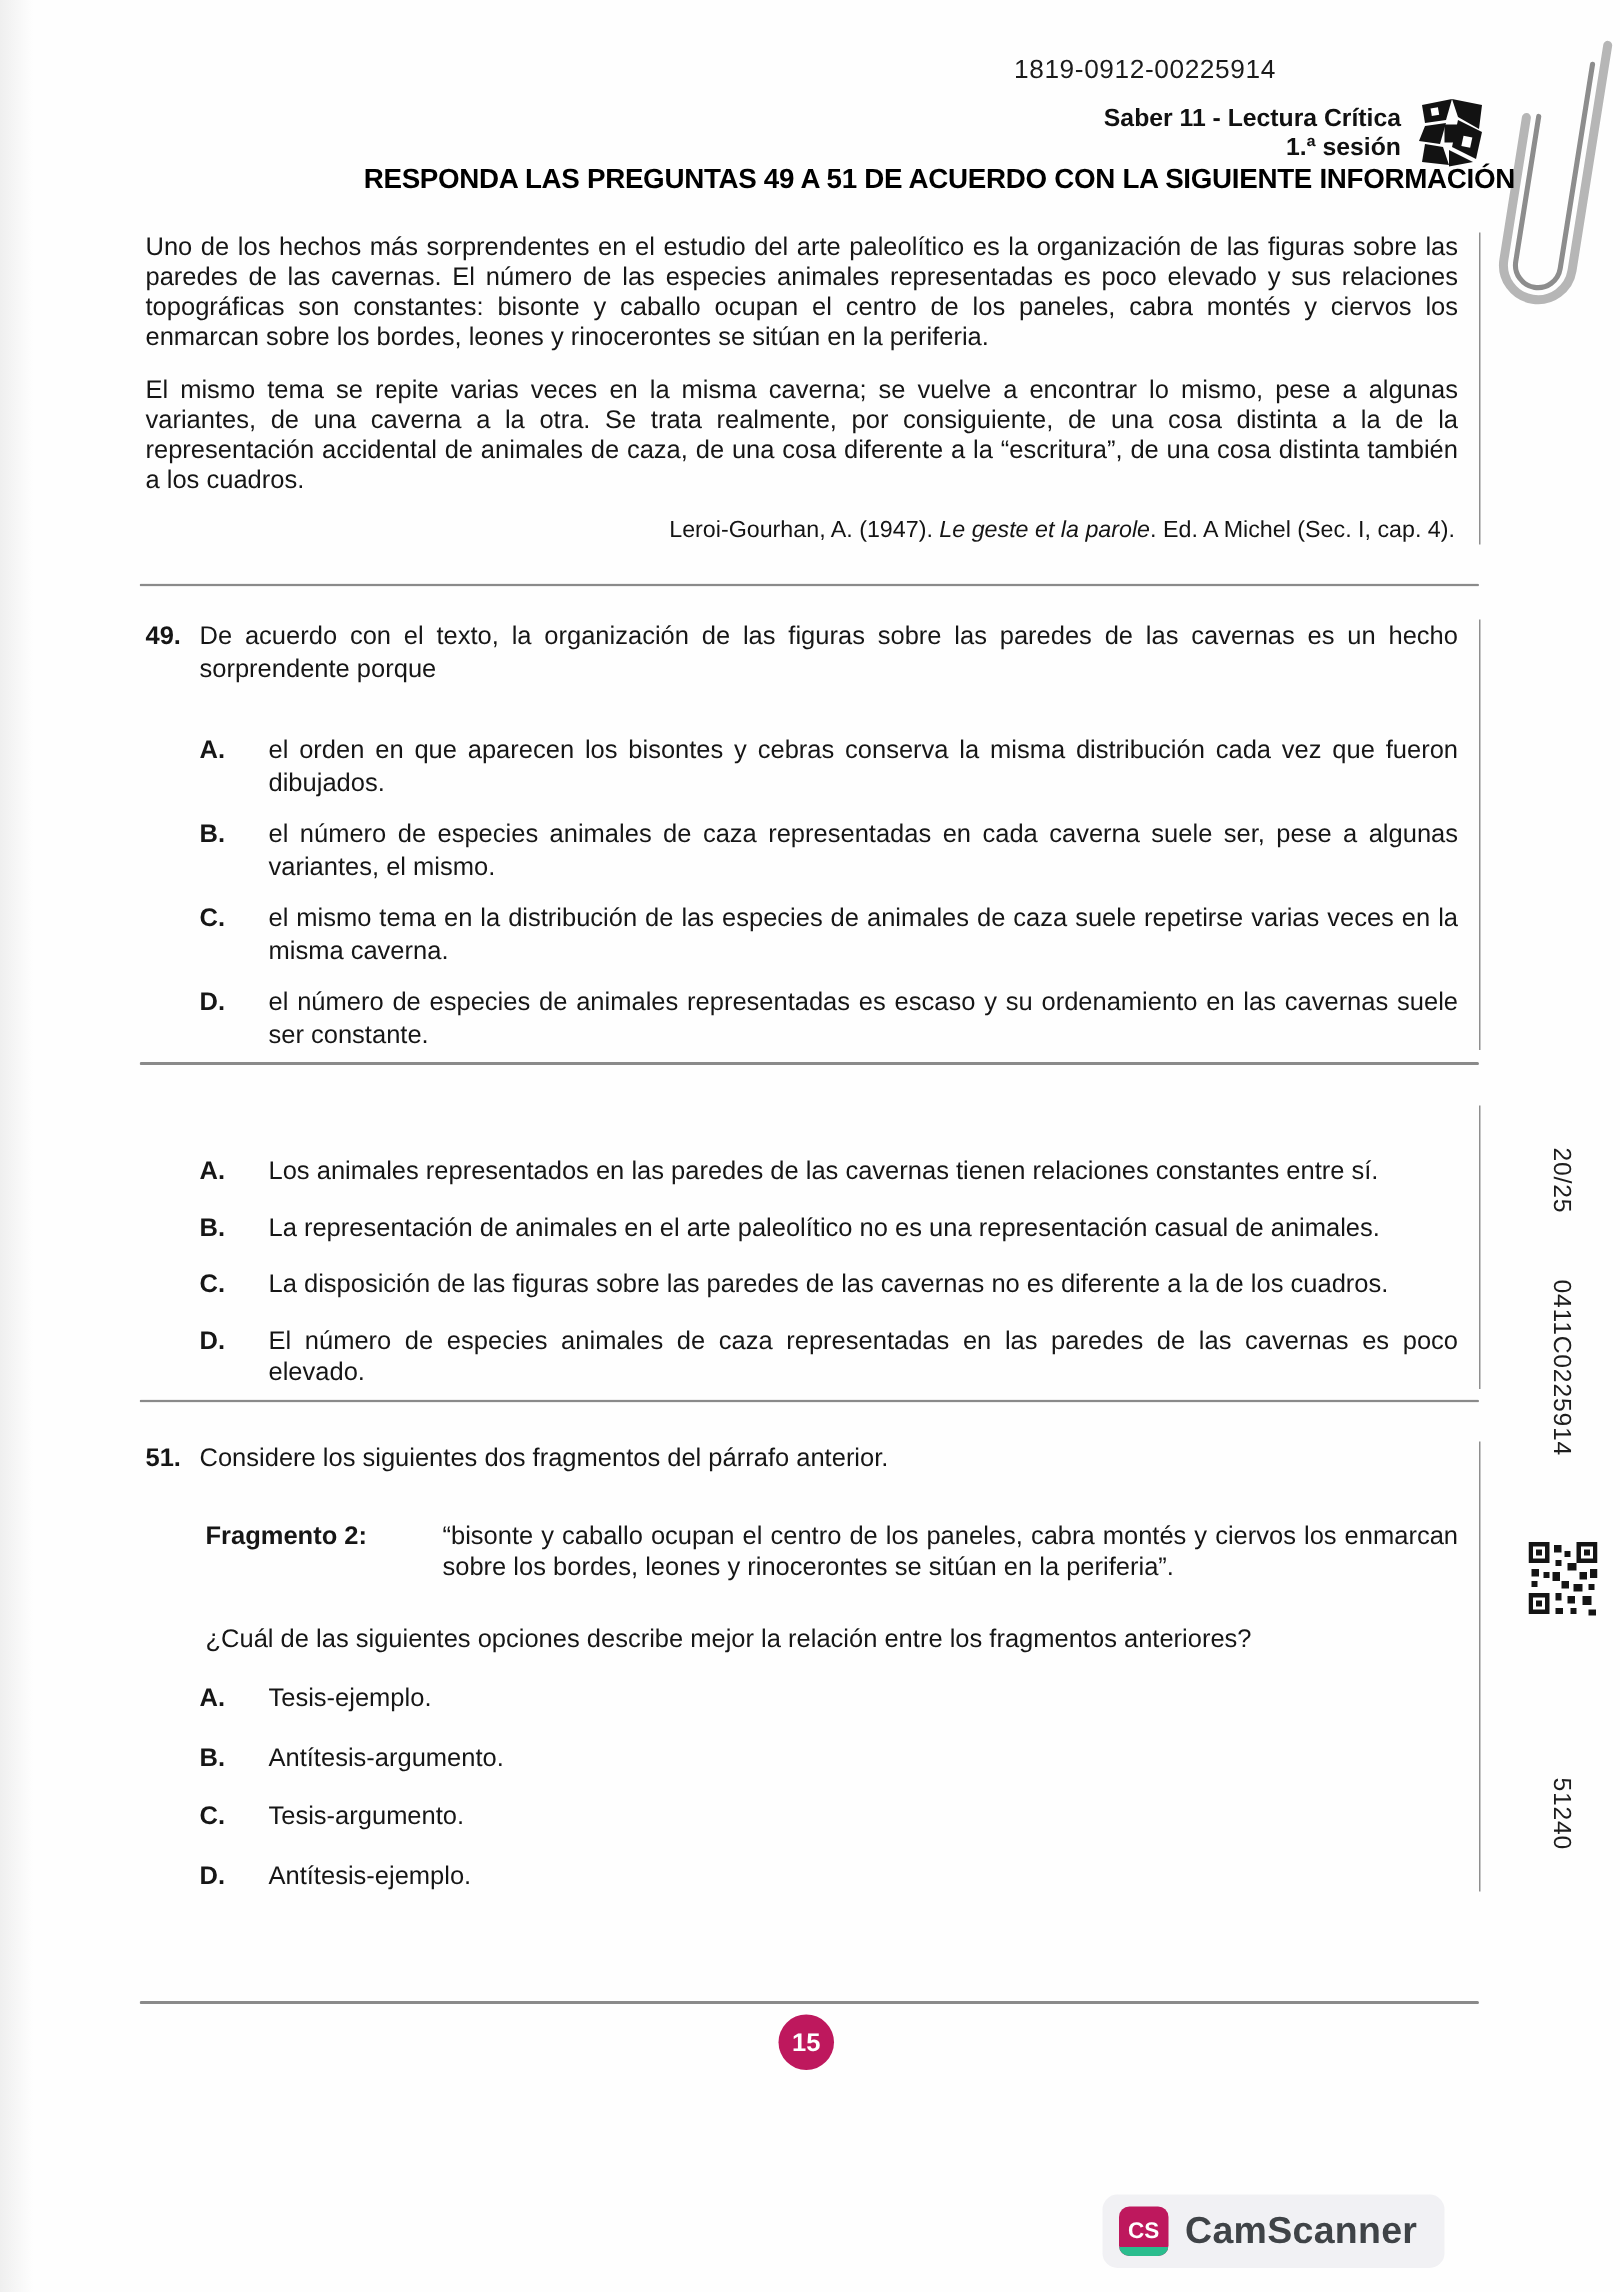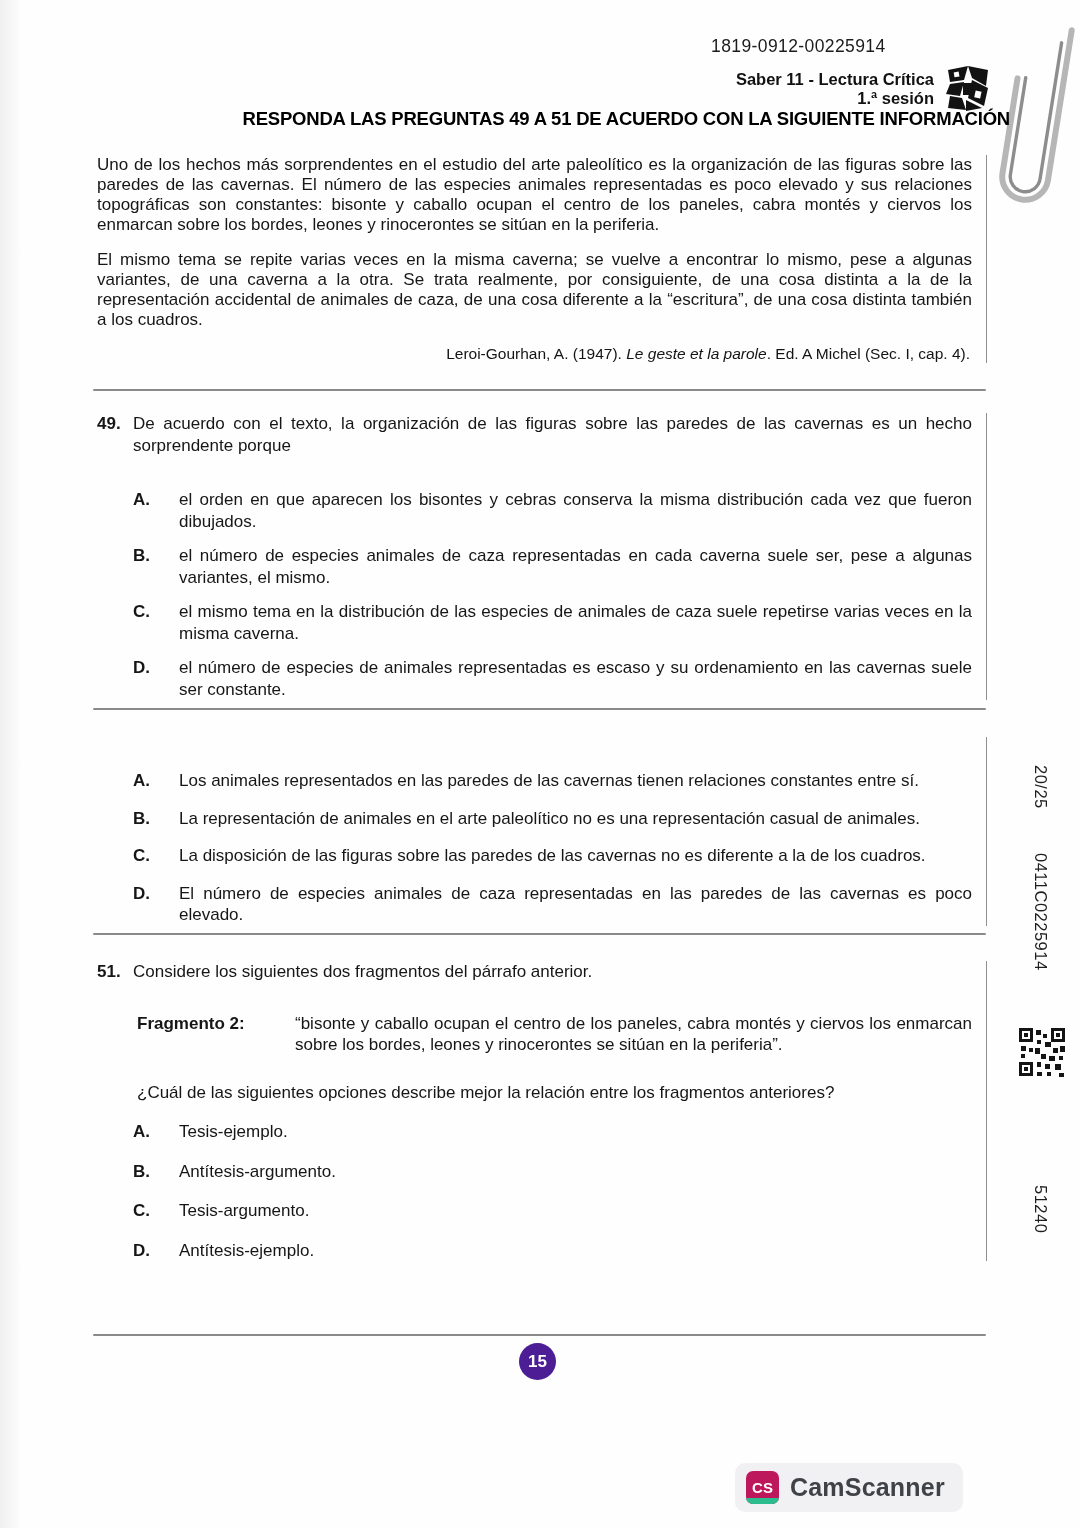--- a/index.html
+++ b/index.html
@@ -73,21 +73,21 @@
     position:relative;overflow:hidden;}
   .cs-badge .teal{position:absolute;left:0;right:0;bottom:0;height:6px;}
   .brand{font-size:25px;font-weight:700;color:#3f4347;letter-spacing:.2px;}
 </style>
 </head>
 <body>
 
 <div class="page">
   <div class="left-shade"></div>
 
-  <div class="abs doc-code" style="left:711px;top:36px;">1819-0912-00225914</div>
+  <div class="abs doc-code" style="left:676px;top:36px;">1819-0912-00225914</div>
 
   <div class="abs hdr-right" style="right:146px;top:70px;">
     <div>Saber 11 - Lectura Crítica</div>
     <div>1.ª sesión</div>
   </div>
 
   <div class="abs" style="left:942px;top:64px;">
     <svg width="50" height="48" viewBox="0 0 50 48">
       <g fill="#121212">
         <polygon points="6,6 26,2 22,16 8,18"></polygon>
@@ -191,21 +191,21 @@
       <div class="otext">Tesis-argumento.</div>
     </div>
     <div class="opt">
       <div class="olet">D.</div>
       <div class="otext">Antítesis-ejemplo.</div>
     </div>
   </div>
 
   <div class="abs sep" style="top:1334px;"></div>
 
-  <div class="abs page-badge" style="background:#4c1d95;">
+  <div class="abs page-badge" style="background:#be185d;">
     <span>15</span>
   </div>
 
   <div class="abs vtext" style="left:1031px;top:765px;">20/25</div>
   <div class="abs vtext" style="left:1031px;top:853px;">0411C0225914</div>
 
   <div class="abs" style="left:1019px;top:1028px;">
     <svg width="46" height="50" viewBox="0 0 46 50">
       <g fill="#141414">
         <rect x="0" y="0" width="14" height="14"></rect>

